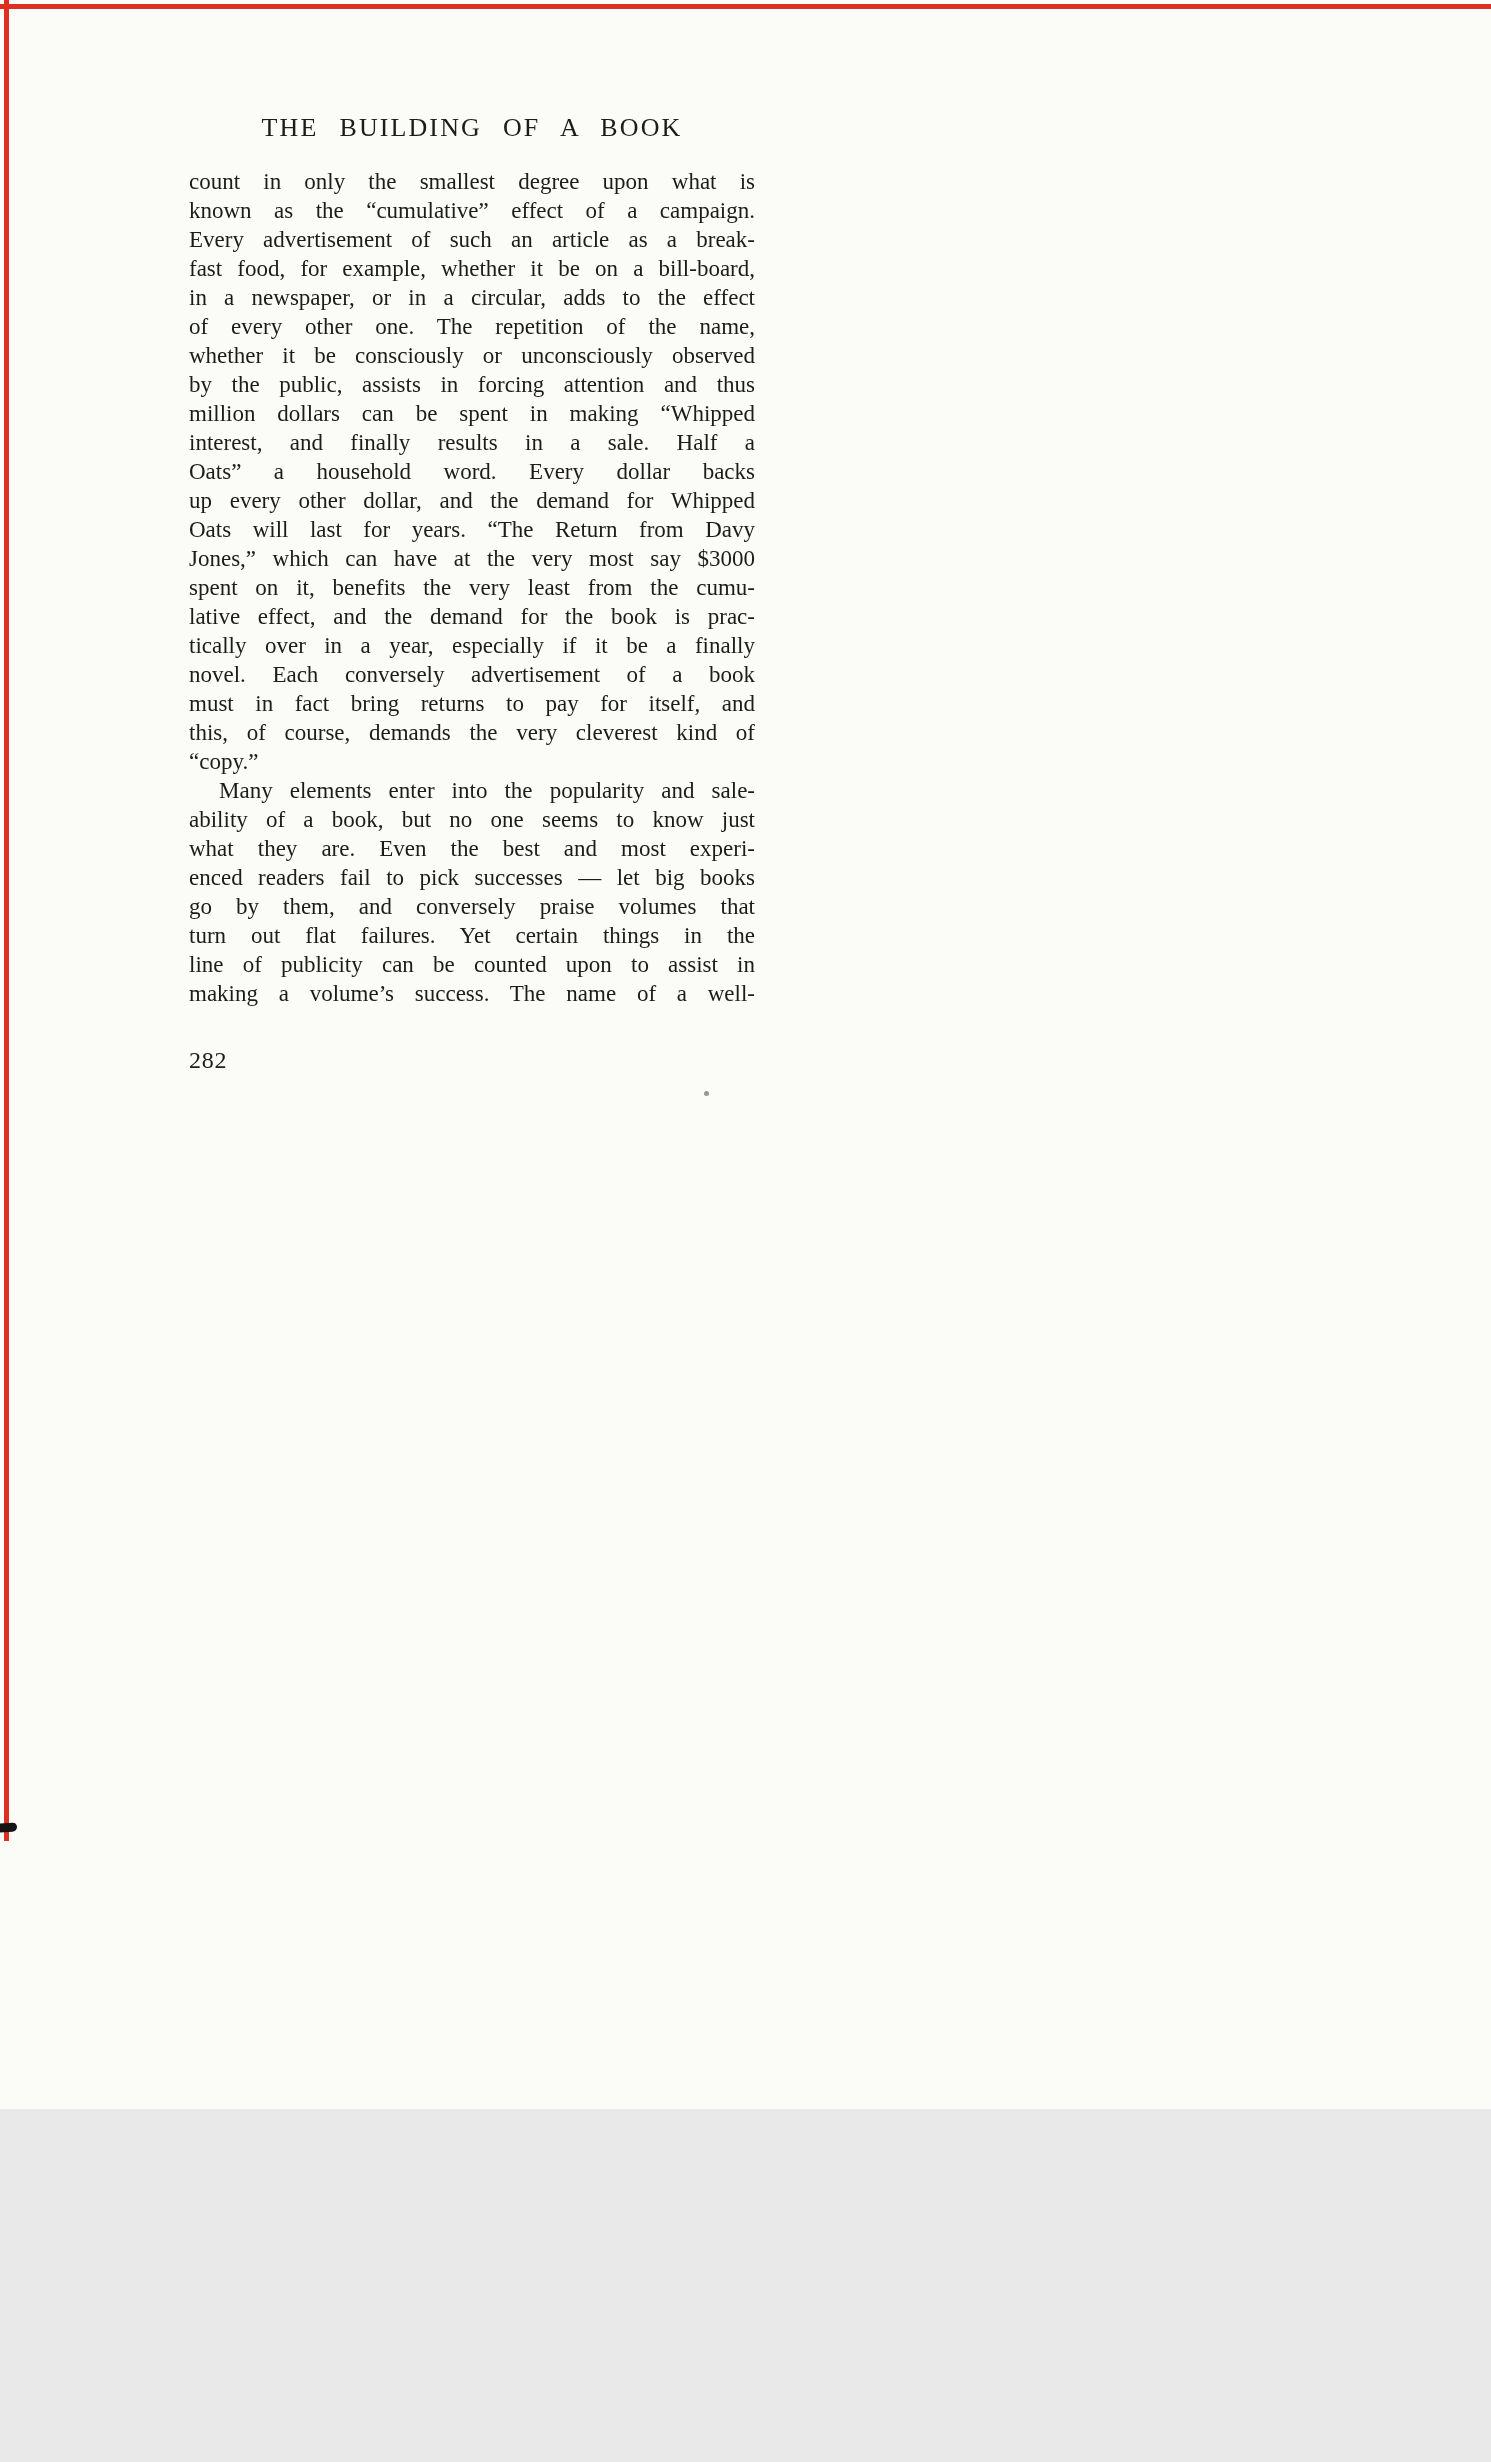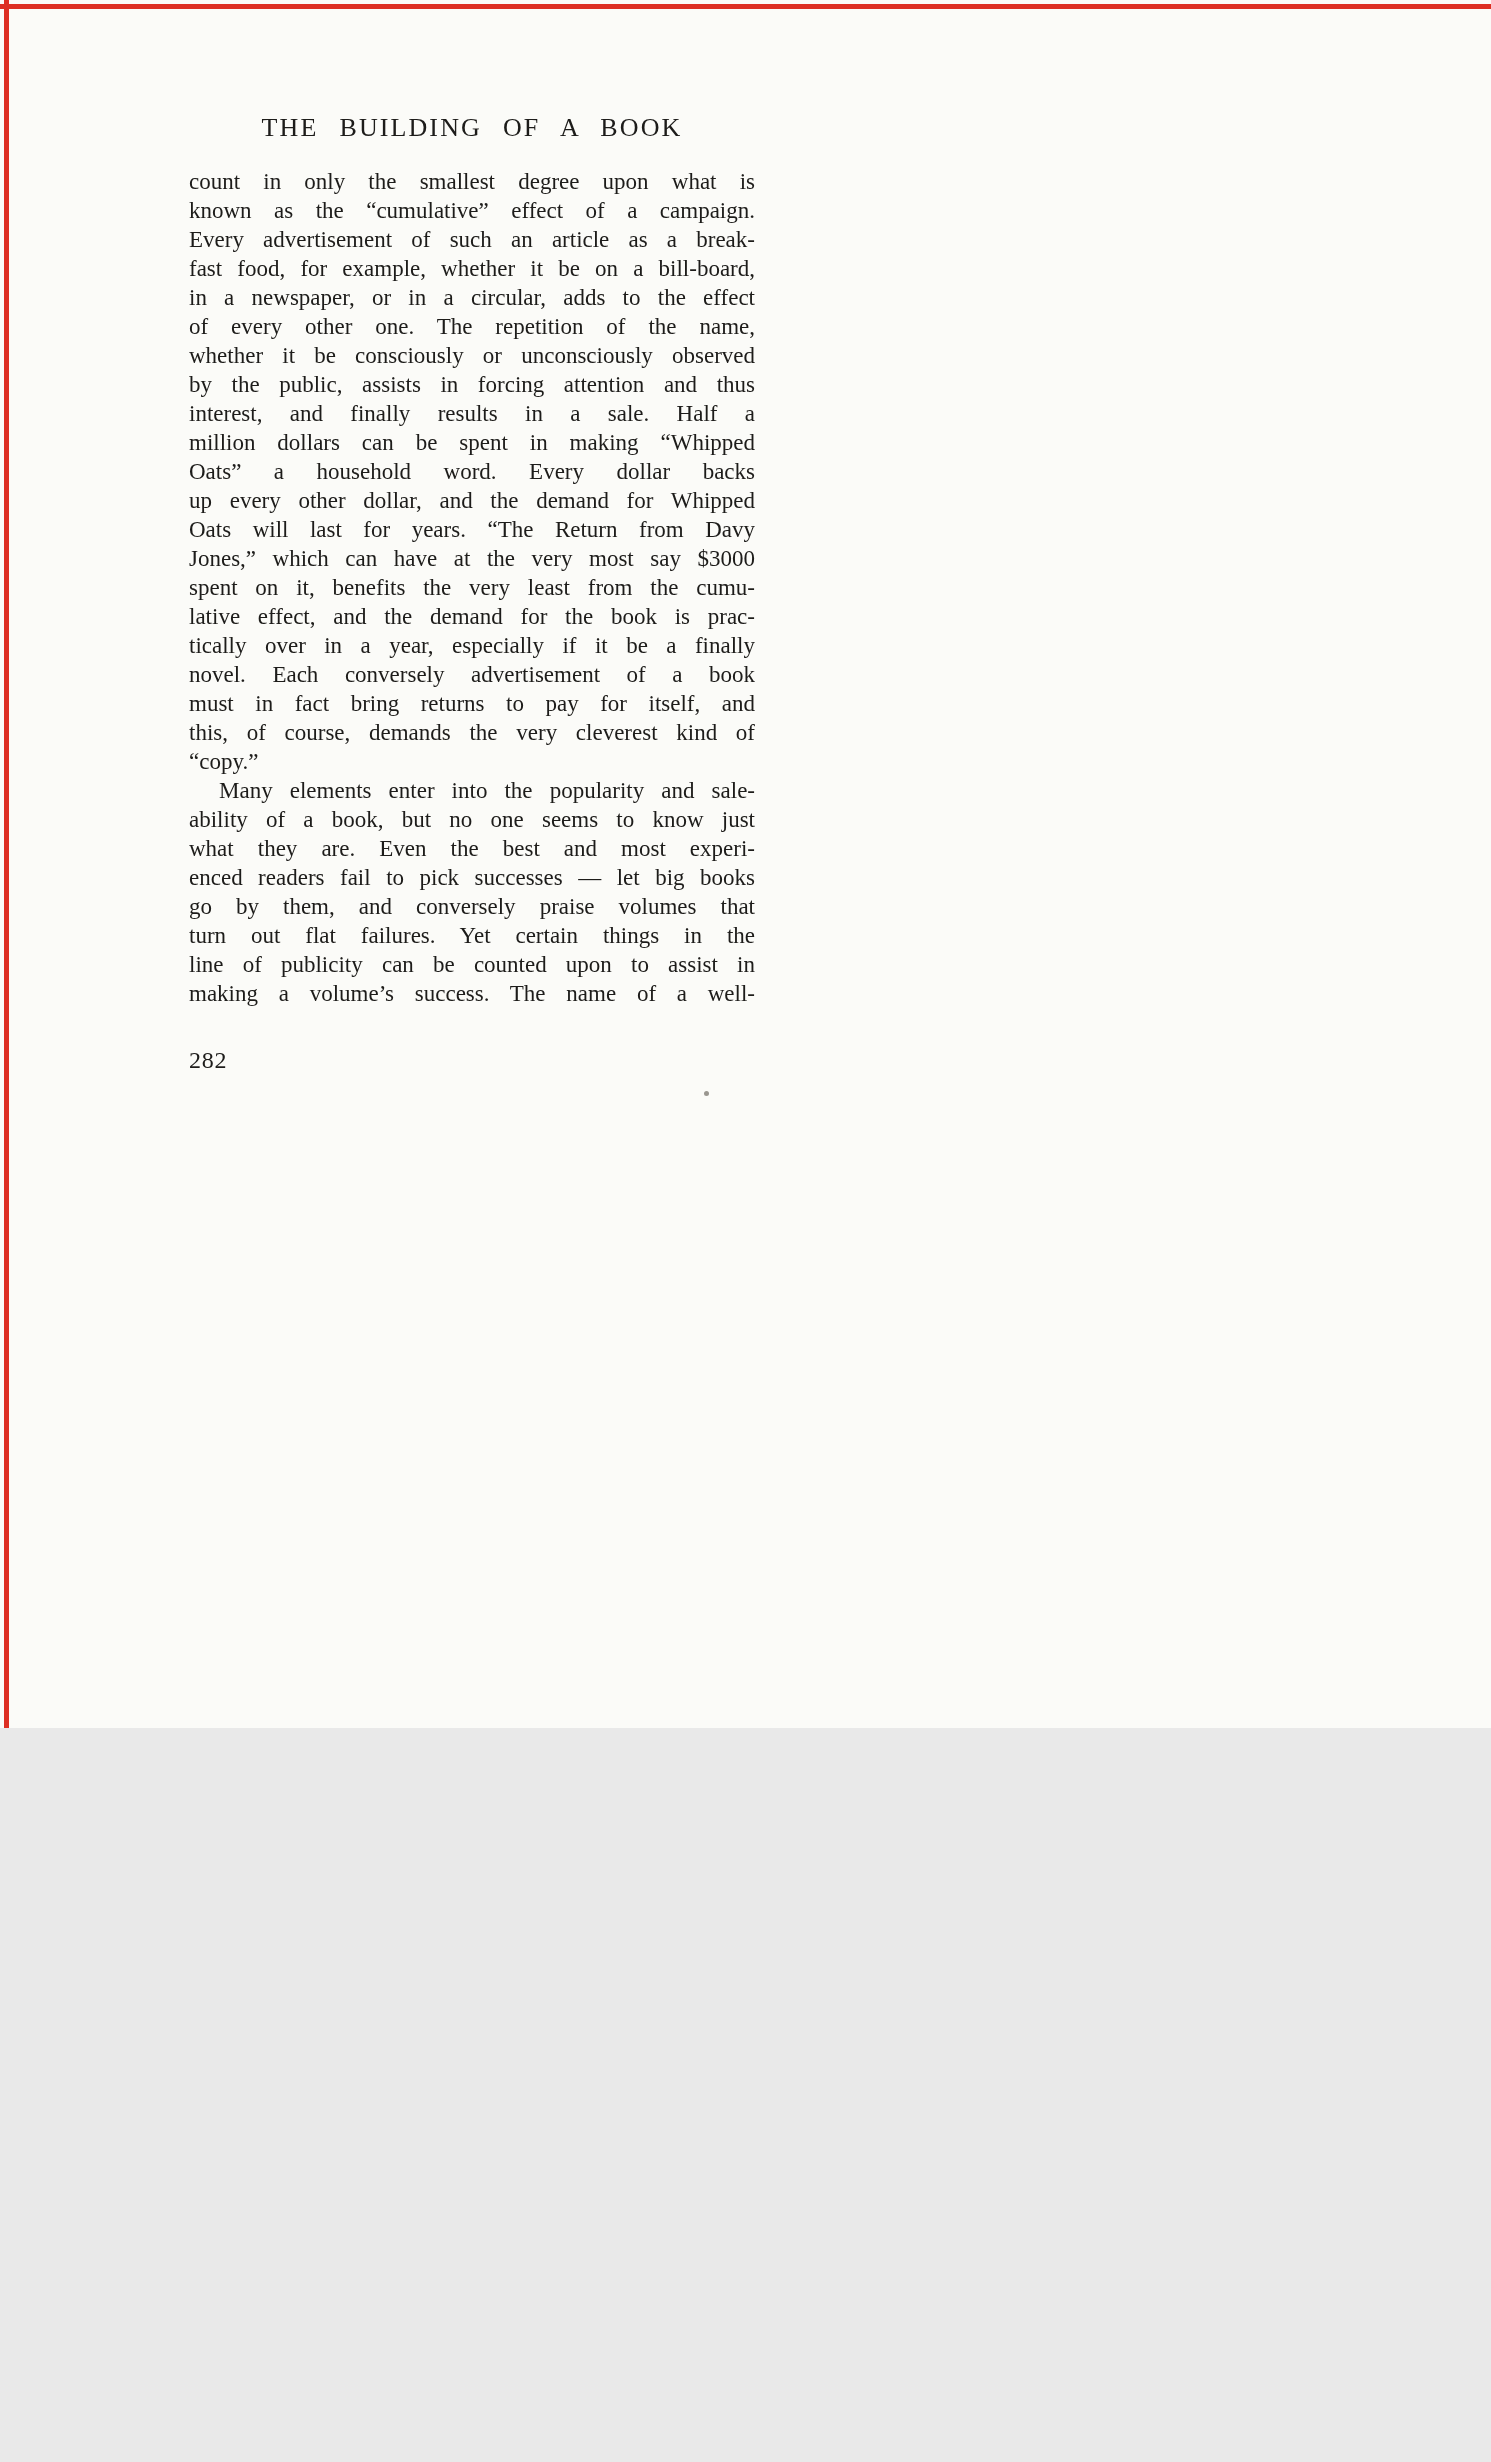--- a/index.html
+++ b/index.html
@@ -3,21 +3,21 @@
 <meta charset="utf-8">
 <style>
   html, body {
     margin: 0;
     padding: 0;
     background: #e9e9e9;
   }
   .scan-page {
     position: relative;
     width: 1491px;
-    height: 1728px;
+    height: 2109px;
     background: #fbfbf8;
     overflow: hidden;
     font-family: "Liberation Serif", "DejaVu Serif", serif;
     color: #1d1c1a;
   }
 
   
   .edge-top-red {
     position: absolute;
     left: 0; top: 5;
@@ -124,22 +124,22 @@
 
   <div class="page-body">
       <div class="text-line">count in only the smallest degree upon what is</div>
       <div class="text-line">known as the “cumulative” effect of a campaign.</div>
       <div class="text-line">Every advertisement of such an article as a break-</div>
       <div class="text-line">fast food, for example, whether it be on a bill-board,</div>
       <div class="text-line">in a newspaper, or in a circular, adds to the effect</div>
       <div class="text-line">of every other one. The repetition of the name,</div>
       <div class="text-line">whether it be consciously or unconsciously observed</div>
       <div class="text-line">by the public, assists in forcing attention and thus</div>
+      <div class="text-line">million dollars can be spent in making “Whipped</div>
       <div class="text-line">interest, and finally results in a sale. Half a</div>
-      <div class="text-line">million dollars can be spent in making “Whipped</div>
       <div class="text-line">Oats” a household word. Every dollar backs</div>
       <div class="text-line">up every other dollar, and the demand for Whipped</div>
       <div class="text-line">Oats will last for years. “The Return from Davy</div>
       <div class="text-line">Jones,” which can have at the very most say $3000</div>
       <div class="text-line">spent on it, benefits the very least from the cumu-</div>
       <div class="text-line">lative effect, and the demand for the book is prac-</div>
       <div class="text-line">tically over in a year, especially if it be a finally</div>
       <div class="text-line">novel. Each conversely advertisement of a book</div>
       <div class="text-line">must in fact bring returns to pay for itself, and</div>
       <div class="text-line">this, of course, demands the very cleverest kind of</div>

